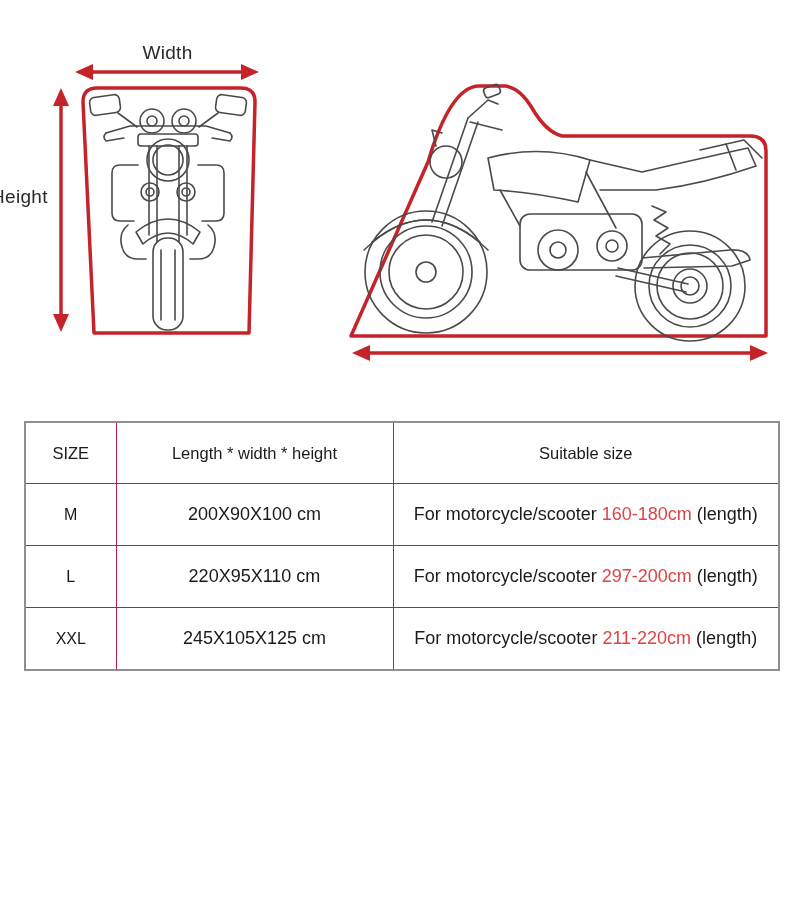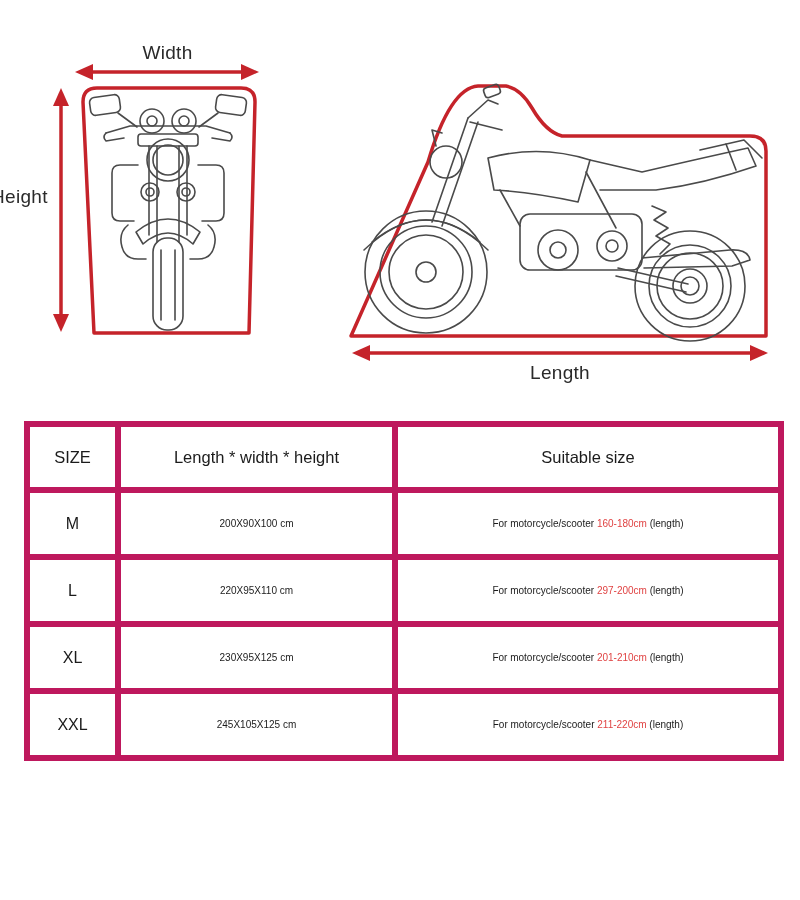--- a/index.html
+++ b/index.html
@@ -19,25 +19,25 @@
   .width-label  { left:75px;  top:42px;  width:185px; }
   .height-label { left:-9px;  top:186px; width:60px; text-align:left; }
   .length-label { left:350px; top:362px; width:420px; }
   
   .size-table {
     position:absolute; left:24px; top:421px;
     width:754px; border-collapse:collapse; table-layout:fixed;
     border:2px solid #8f8f8f;
   }
   .size-table th, .size-table td {
-    border:6px solid #be185d; text-align:center; vertical-align:middle;
+    border:1px solid #be185d; text-align:center; vertical-align:middle;
     font-weight:normal; padding:0 6px; color:#1b1b1b;
   }
   .size-table th { height:60px; font-size:16.5px; }
-  .size-table td { height:61px; font-size:10px; }
+  .size-table td { height:61px; font-size:18px; }
   .col-size { width:91px; }
   .col-dims { width:277px; }
   .col-suit { width:386px; }
   td.size-cell { font-size:16px; }
   .range-red { color:#e04343;text-align:center; }
 </style>
 </head>
 <body>
 
 <div class="stage">
@@ -128,21 +128,20 @@
       <path d="M642 258 L 730 250 Q 748 249 750 260 L 732 266 L 644 268"></path>
       <polyline points="652,206 666,212 654,220 668,228 656,236 670,244 660,254"></polyline>
       <line x1="618" y1="268" x2="688" y2="284"></line>
       <line x1="616" y1="276" x2="686" y2="292"></line>
       <circle cx="690" cy="286" r="17"></circle>
     </g>
   </svg>
 
   <div class="dim-label width-label">Width</div>
   <div class="dim-label height-label">Height</div>
-  <div class="dim-label length-label">Length</div>
 
   <table class="size-table">
     <colgroup>
       <col class="col-size">
         <col class="col-dims">
         <col class="col-suit">
     </colgroup>
     <thead>
       <tr>
         <th>SIZE</th>
@@ -155,25 +154,20 @@
         <td class="size-cell">M</td>
         <td>200X90X100 cm</td>
         <td><span>For motorcycle/scooter </span><span class="range-red">160-180cm</span><span> (length)</span></td>
       </tr>
       <tr>
         <td class="size-cell">L</td>
         <td>220X95X110 cm</td>
         <td><span>For motorcycle/scooter </span><span class="range-red">297-200cm</span><span> (length)</span></td>
       </tr>
       <tr>
-        <td class="size-cell">XL</td>
-        <td>230X95X125 cm</td>
-        <td><span>For motorcycle/scooter </span><span class="range-red">201-210cm</span><span> (length)</span></td>
-      </tr>
-      <tr>
         <td class="size-cell">XXL</td>
         <td>245X105X125 cm</td>
         <td><span>For motorcycle/scooter </span><span class="range-red">211-220cm</span><span> (length)</span></td>
       </tr>
     </tbody>
   </table>
 
 </div>
 
 </body></html>

